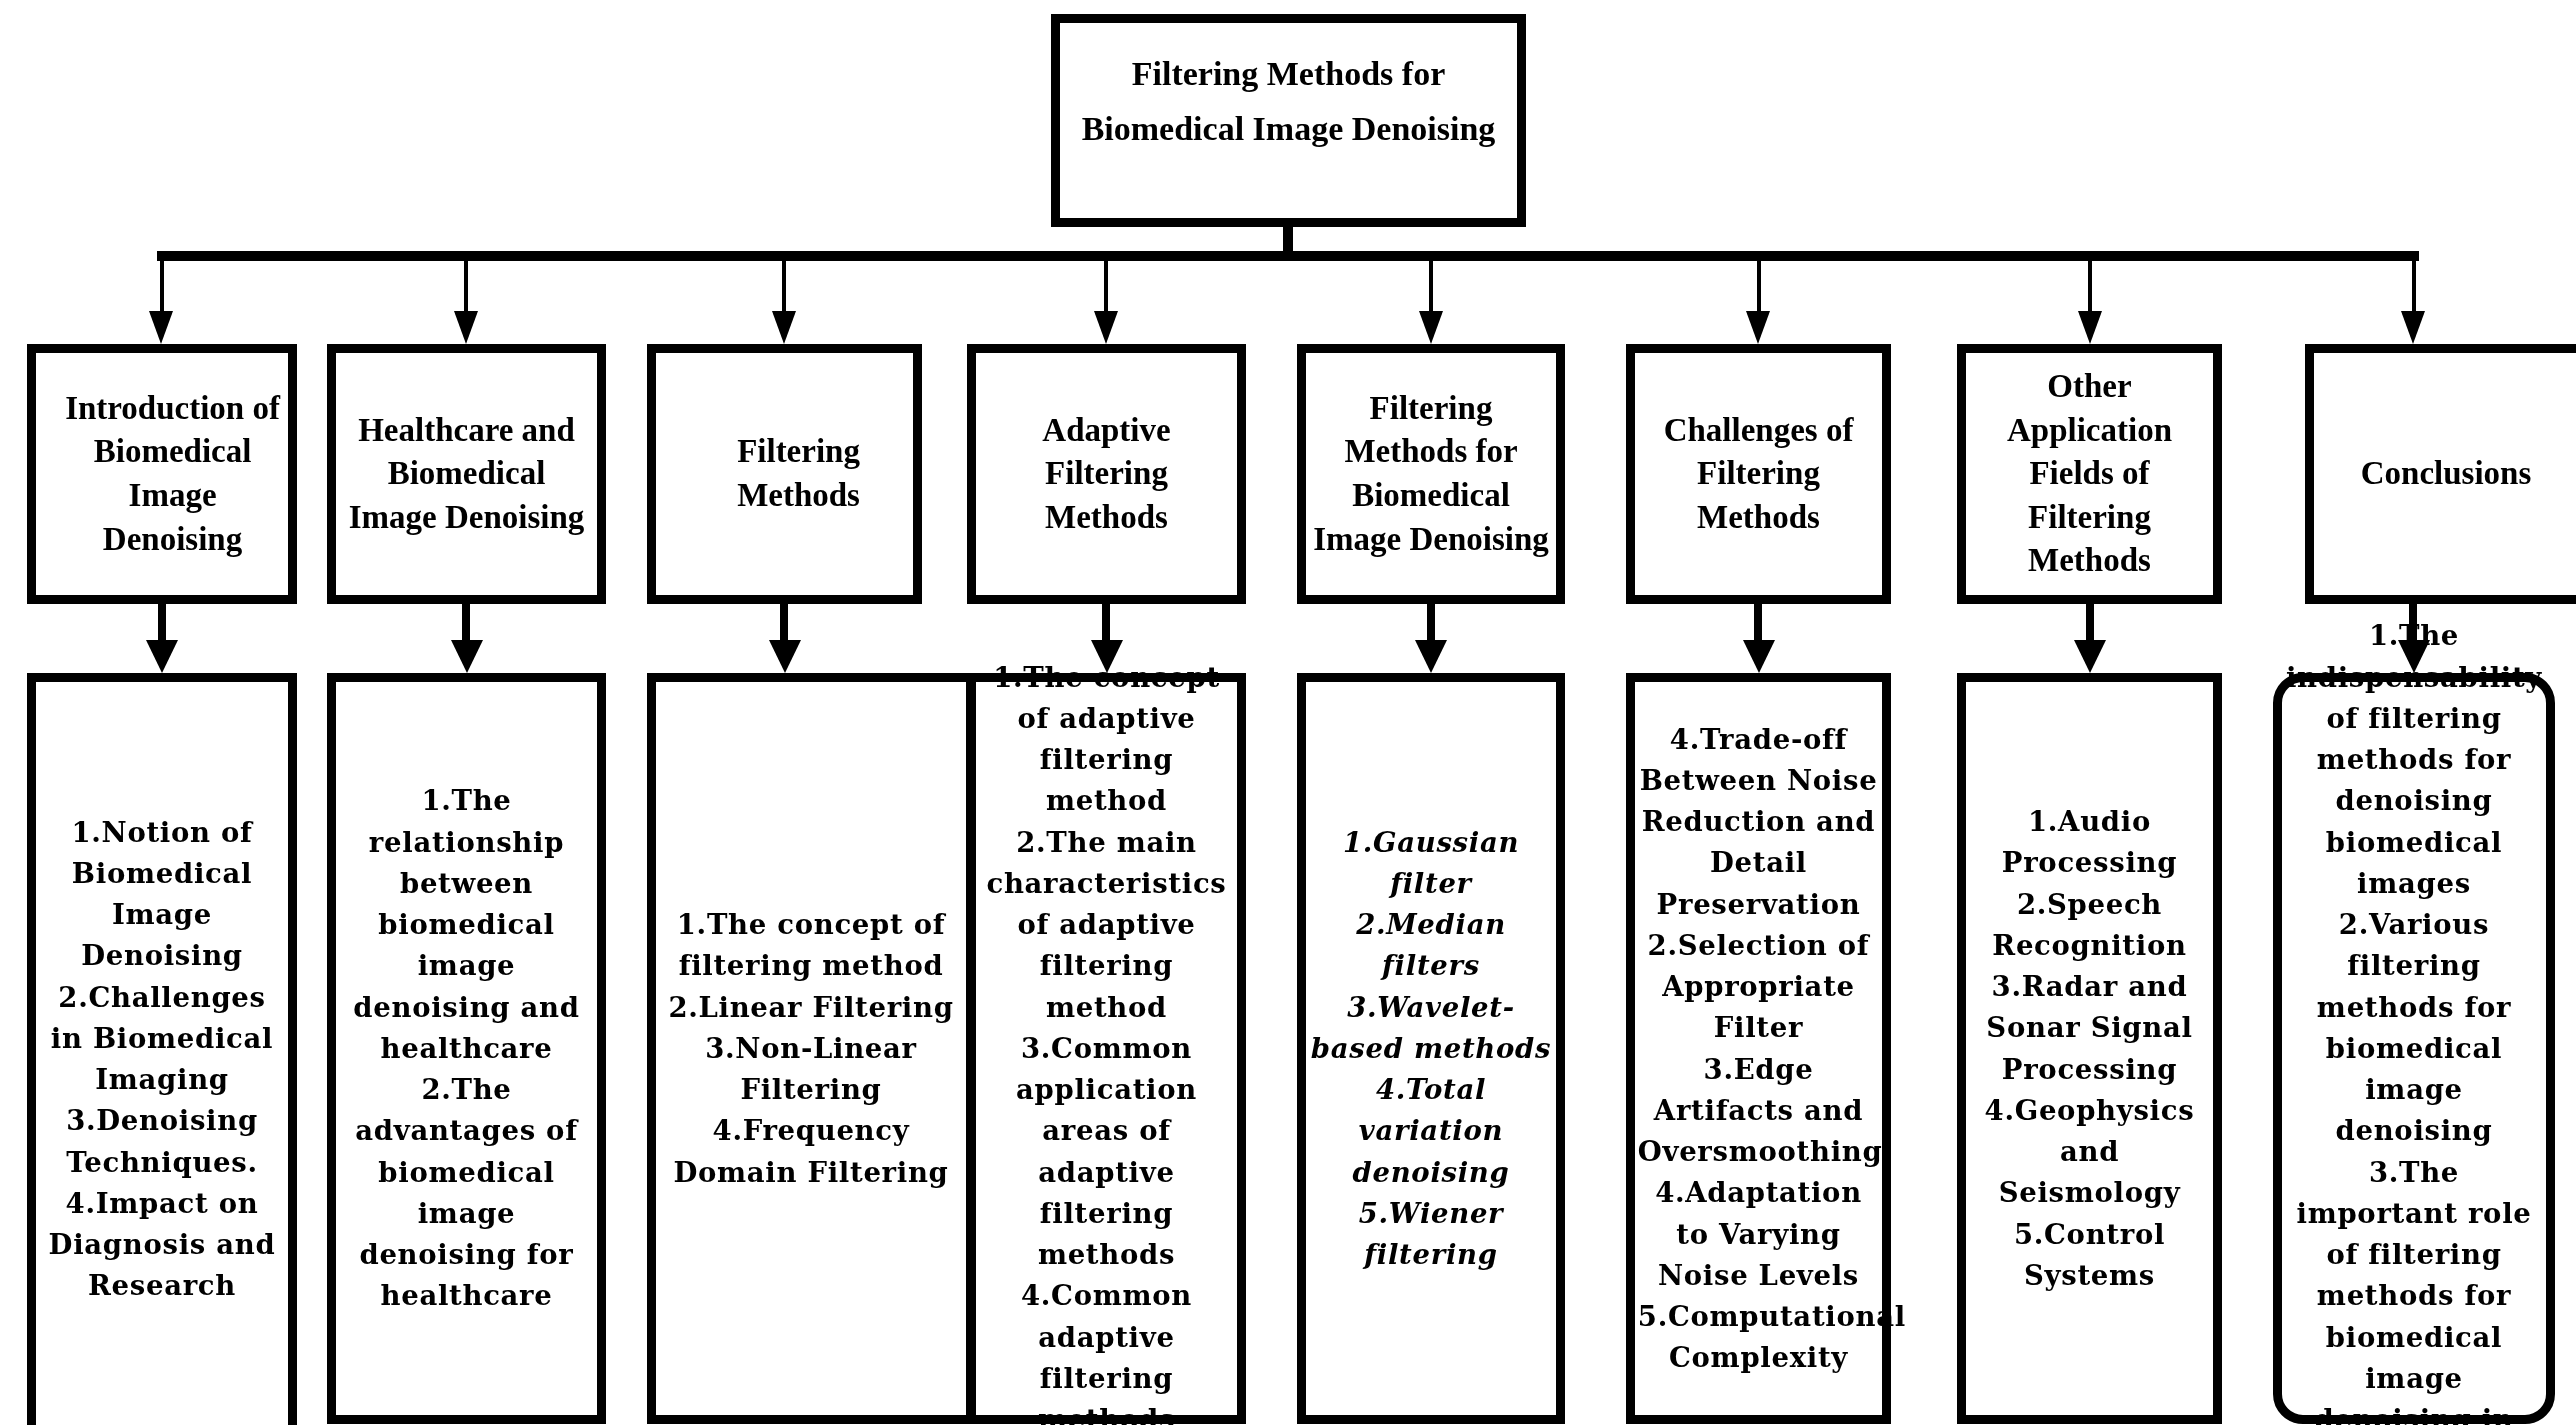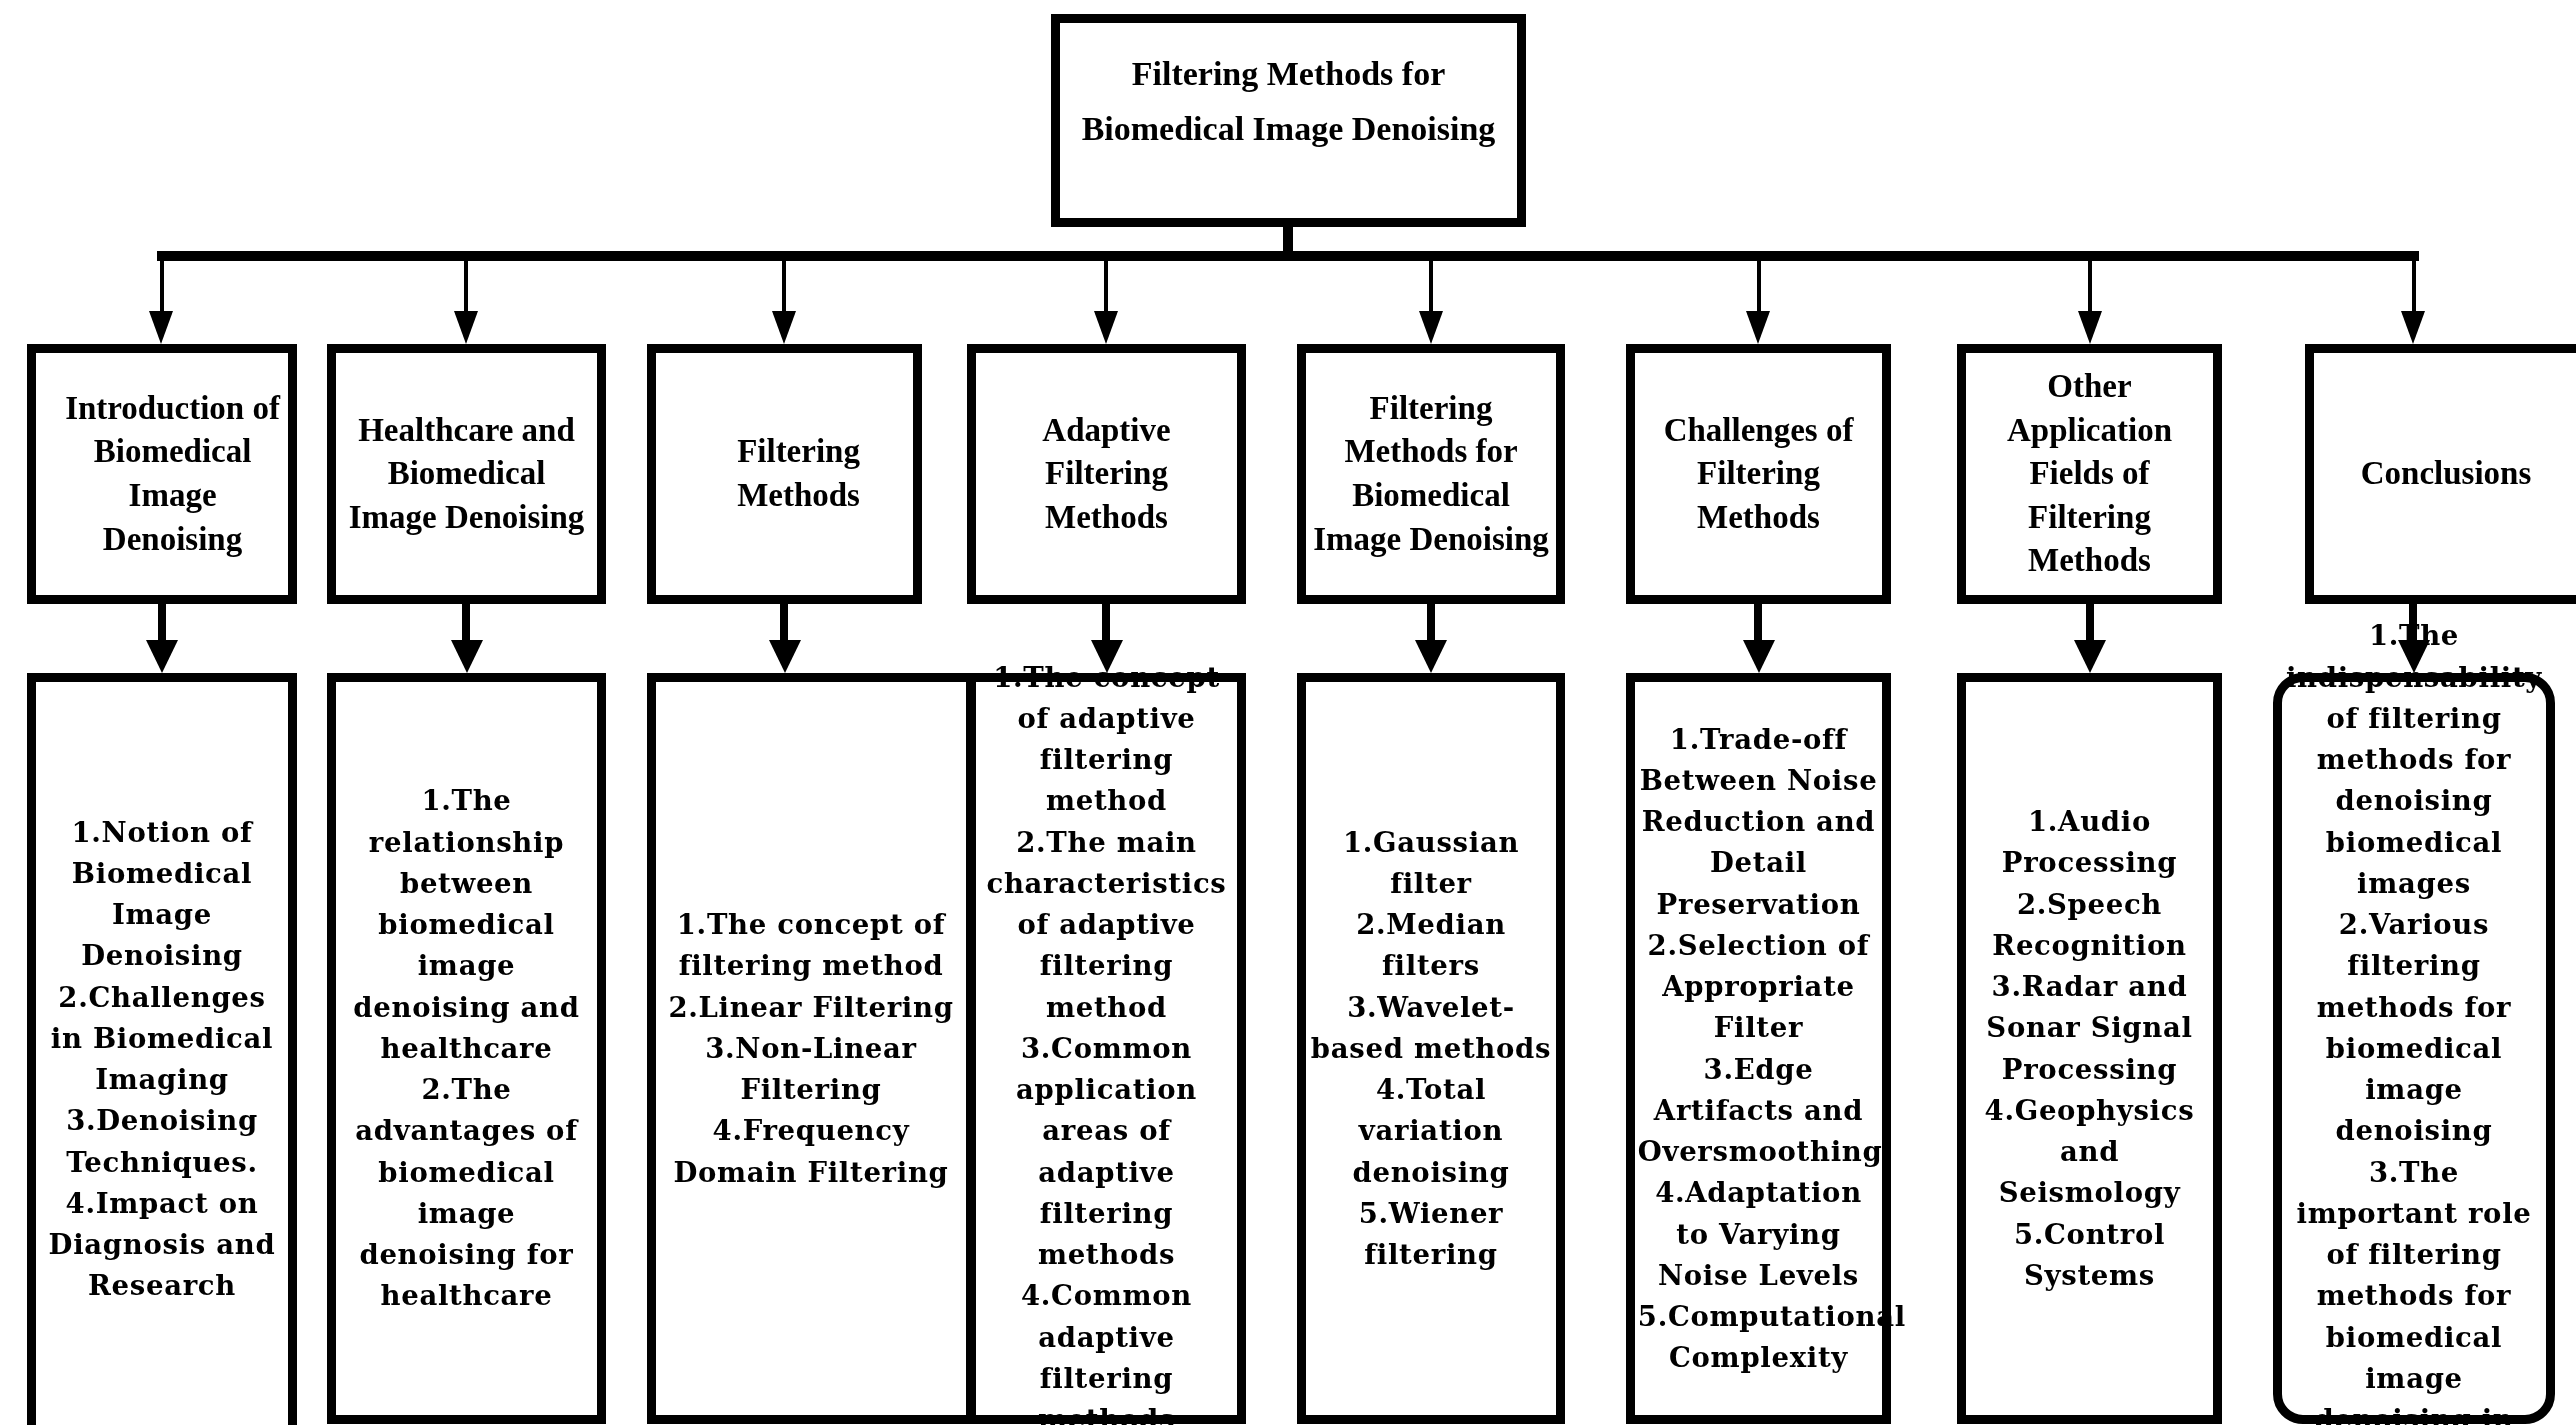--- a/index.html
+++ b/index.html
@@ -148,32 +148,32 @@
     </div>
   </div>
   <div class="box list-box" style="left:967px; top:673px; width:279px; height:751px;">
     <div class="items">
       <div>1.The concept of adaptive filtering method</div>
       <div>2.The main characteristics of adaptive filtering method</div>
       <div>3.Common application areas of adaptive filtering methods</div>
       <div>4.Common adaptive filtering methods</div>
     </div>
   </div>
-  <div class="box list-box" style="left:1297px; top:673px; width:268px; height:751px;">
+  <div class="box list-box" style="left:1297px; top:673px; width:268px; height:751px;font-style:italic;">
     <div class="items">
       <div>1.Gaussian filter</div>
       <div>2.Median filters</div>
       <div>3.Wavelet-based methods</div>
       <div>4.Total variation denoising</div>
       <div>5.Wiener filtering</div>
     </div>
   </div>
   <div class="box list-box" style="left:1626px; top:673px; width:265px; height:751px;">
     <div class="items">
-      <div>1.Trade-off Between Noise Reduction and Detail Preservation</div>
+      <div>4.Trade-off Between Noise Reduction and Detail Preservation</div>
       <div>2.Selection of Appropriate Filter</div>
       <div>3.Edge Artifacts and Oversmoothing</div>
       <div>4.Adaptation to Varying Noise Levels</div>
       <div>5.Computational Complexity</div>
     </div>
   </div>
   <div class="box list-box" style="left:1957px; top:673px; width:265px; height:751px;">
     <div class="items">
       <div>1.Audio Processing</div>
       <div>2.Speech Recognition</div>

